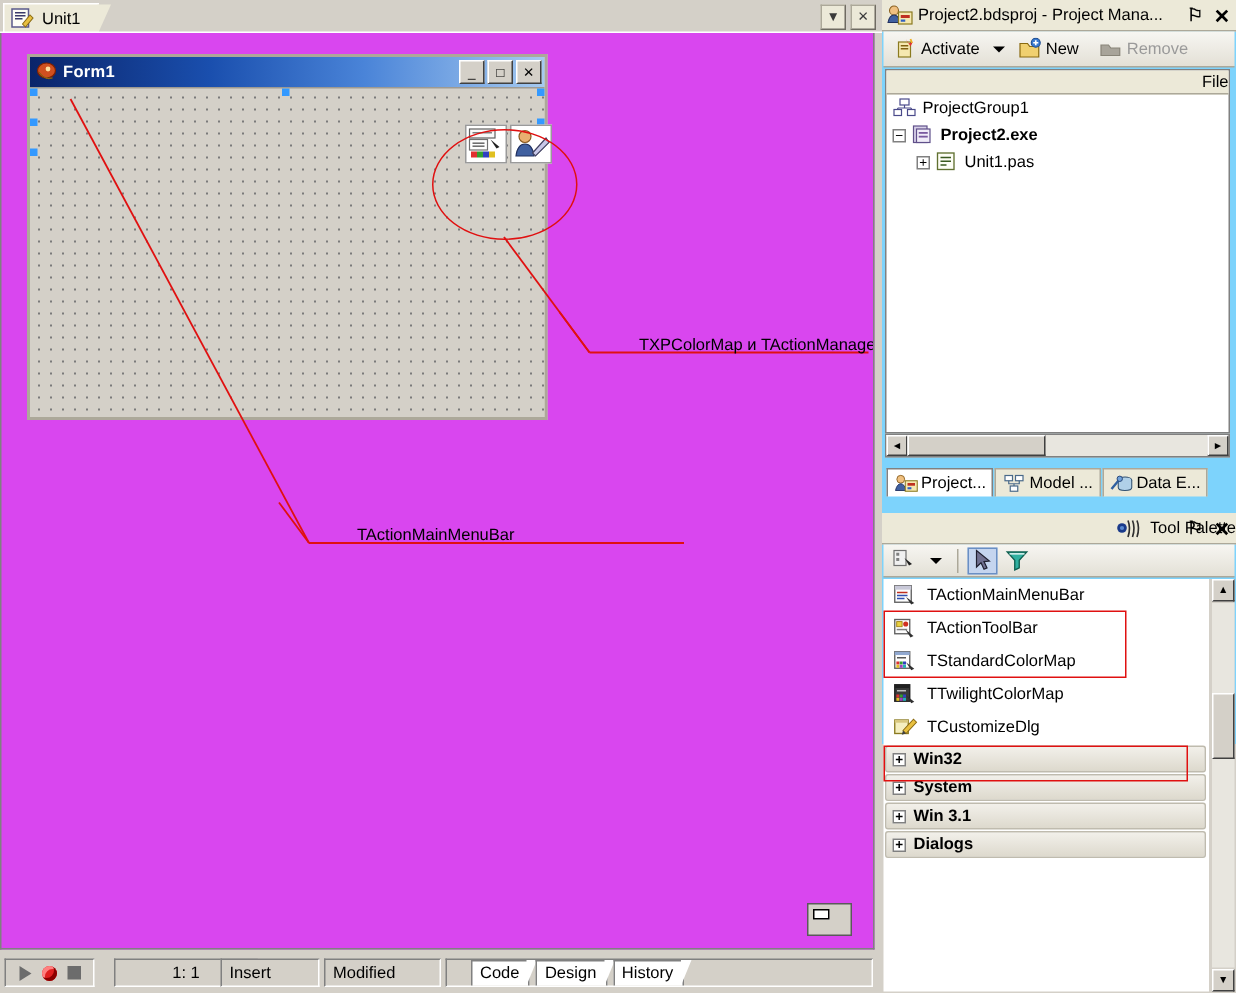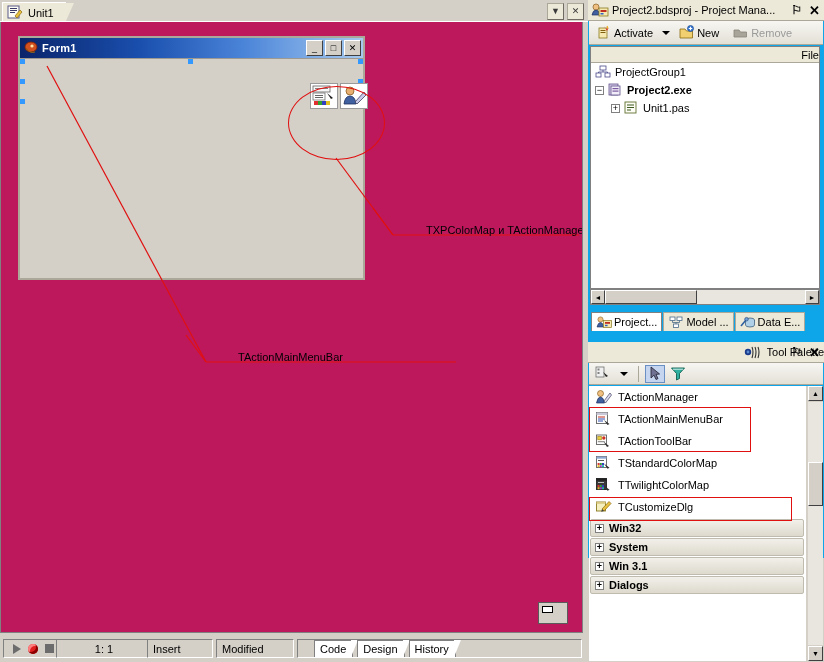--- a/index.html
+++ b/index.html
@@ -36,21 +36,21 @@
   .tab-btn{
     width:15px;height:15px;background:#ece9d8;
     border:1px solid #aca899;border-right-color:#6f6b62;border-bottom-color:#6f6b62;
     display:flex;align-items:center;justify-content:center;
     font-size:9px;color:#3a3a3a;line-height:1;
   }
 
   
   #editor-canvas{
     position:absolute;left:0px;top:22px;width:583px;height:611px;
-    background:#be185d;border:1px solid #808080;border-top:none;box-sizing:border-box;
+    background:#d946ef;border:1px solid #808080;border-top:none;box-sizing:border-box;
   }
   #editor-inner{position:absolute;left:0;top:0;right:0;bottom:0;overflow:hidden;}
 
   
   #form-window{
     position:absolute;left:17px;top:14px;width:347px;height:244px;
     border:2px solid #aca899;
     box-sizing:border-box;background:#d4d0c8;
   }
   #form-title{
@@ -102,37 +102,37 @@
   .sb-cell{
     position:absolute;top:4px;height:19px;
     border:1px solid #808080;border-right-color:#ffffff;border-bottom-color:#ffffff;
     box-sizing:border-box;background:#d4d0c8;
     display:flex;align-items:center;font-size:11px;color:#000;
   }
   #sb-run{left:3px;width:60px;justify-content:space-around;padding:0 5px;}
   .tri{width:0;height:0;border-left:8px solid #6c6c6c;border-top:5px solid transparent;border-bottom:5px solid transparent;}
   .dot{width:10px;height:10px;border-radius:50%;background:#e02020;box-shadow:inset -2px -2px 0 #8b0000, inset 2px 2px 0 #ff8080;}
   .sq{width:9px;height:9px;background:#6c6c6c;}
-  #sb-pos{left:56px;width:96px;justify-content:center;}
+  #sb-pos{left:76px;width:96px;justify-content:center;}
   #sb-ins{left:147px;width:66px;padding-left:5px;}
   #sb-mod{left:216px;width:78px;padding-left:5px;}
   #sb-views{left:297px;width:285px;background:#d4d0c8;border:1px solid #808080;border-right-color:#ffffff;border-bottom-color:#ffffff;}
   .vtab{
     position:relative;height:17px;margin-left:2px;
     background:#ffffff;border:1px solid #808080;border-bottom:none;
     display:flex;align-items:center;padding:0 6px 0 5px;font-size:11px;
     box-sizing:border-box;
   }
   .vtab:after{
     content:"";position:absolute;right:-6px;top:-1px;width:0;height:0;
     border-left:7px solid #ffffff;border-bottom:17px solid transparent;
   }
 
   
-  #right-dock{position:absolute;left:588px;top:0;width:236px;height:558px;background:#0ea5e9;}
+  #right-dock{position:absolute;left:588px;top:0;width:236px;height:496px;background:#7dd3fc;}
 
   .panel-caption{
     position:relative;height:20px;background:#ece9d8;
     display:flex;align-items:center;border-bottom:1px solid #aca899;
   }
   .panel-caption .ptitle{font-size:11px;color:#000;margin-left:3px;white-space:nowrap;overflow:hidden;}
   .cap-btns{position:absolute;right:4px;top:0;height:20px;display:flex;align-items:center;gap:7px;}
   .pin-ico{font-size:12px;color:#000;line-height:1;font-weight:bold;}
   .close-ico{font-size:13px;color:#000;line-height:1;font-weight:bold;}
 
@@ -555,30 +555,20 @@
           <svg width="16" height="15" viewBox="0 0 16 15">
             <path d="M1.5 2 h13 l-5 5.5 v5 l-3 1.5 v-6.5 z" fill="#30b0a0" stroke="#106050" stroke-width="0.9"></path>
             <path d="M3 3.2 h10" stroke="#ffffff" stroke-width="0.8"></path>
           </svg>
         </div>
       </div>
 
       <div id="tp-list">
 
 
-        <div class="tp-row">
-          <span class="tp-ico">
-            <svg width="17" height="16" viewBox="0 0 17 16">
-              <circle cx="5.5" cy="4.5" r="3" fill="#f0c080" stroke="#8a6020" stroke-width="0.7"></circle>
-              <path d="M1.5 14 q1 -6 4 -6 q3 0 4 6 z" fill="#4060a0" stroke="#203060" stroke-width="0.7"></path>
-              <path d="M9 12 L15 4 L16.5 6 L10.5 14 Z" fill="#dcdcf0" stroke="#404060" stroke-width="0.7"></path>
-            </svg>
-          </span>
-          <span>TActionManager</span>
-        </div>
 
         <div class="tp-row">
           <span class="tp-ico">
             <svg width="17" height="16" viewBox="0 0 17 16">
               <rect x="1.5" y="1.5" width="11" height="11" fill="#fdfdfd" stroke="#606060" stroke-width="0.9"></rect>
               <rect x="1.5" y="1.5" width="11" height="2.6" fill="#c8c8d8"></rect>
               <rect x="3" y="5.5" width="7" height="1" fill="#c03020"></rect>
               <rect x="3" y="7.5" width="7" height="1" fill="#3050b0"></rect>
               <rect x="3" y="9.5" width="5" height="1" fill="#3050b0"></rect>
               <path d="M9 9 L14.5 13 L12.5 14 Z" fill="#303030"></path>

